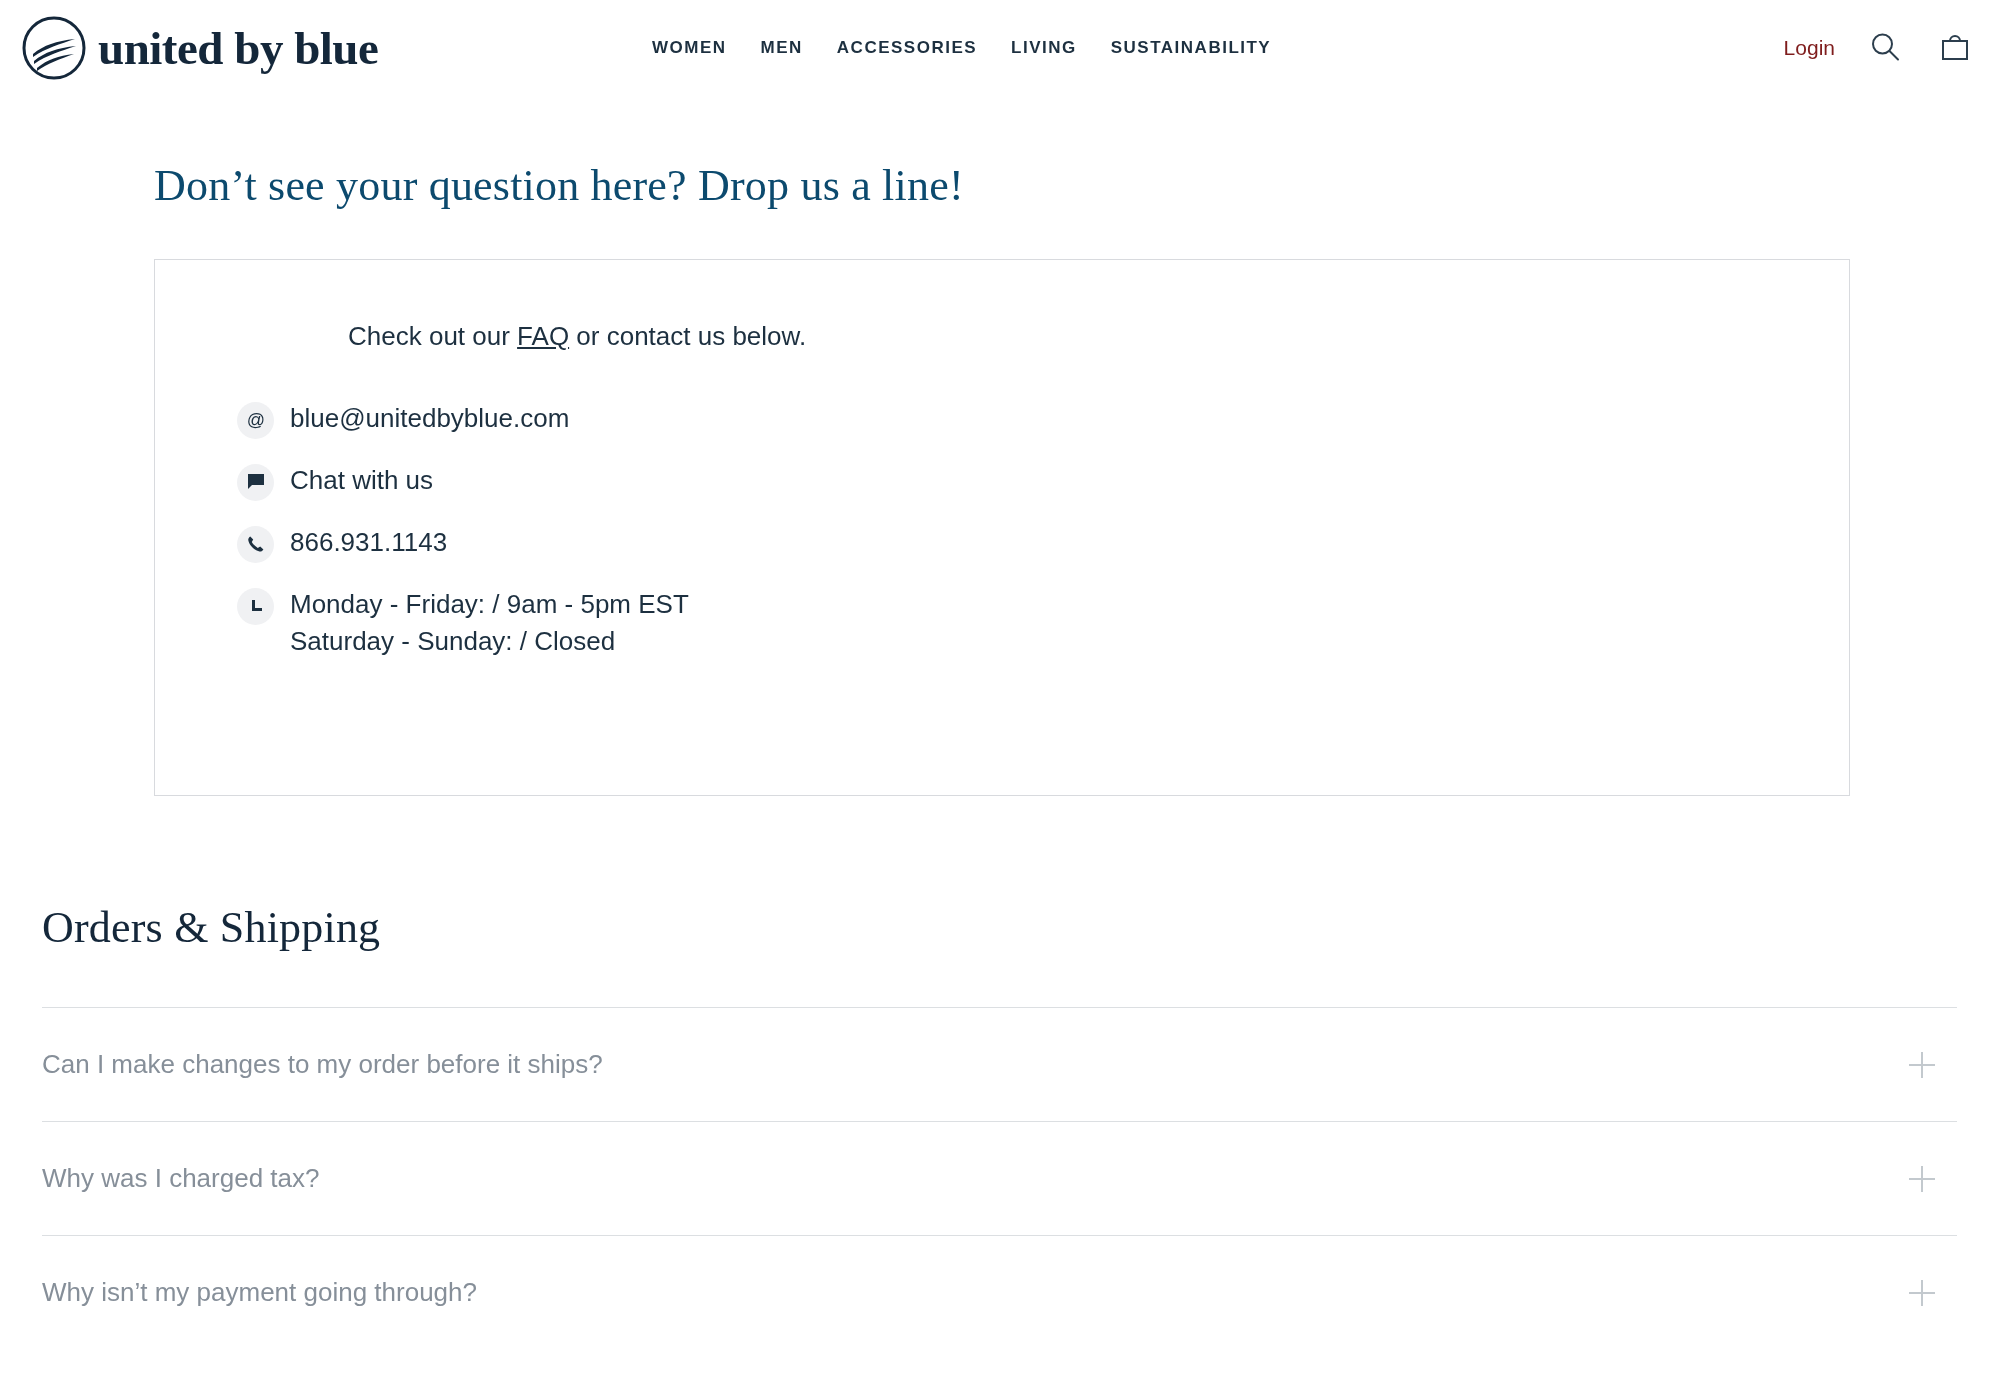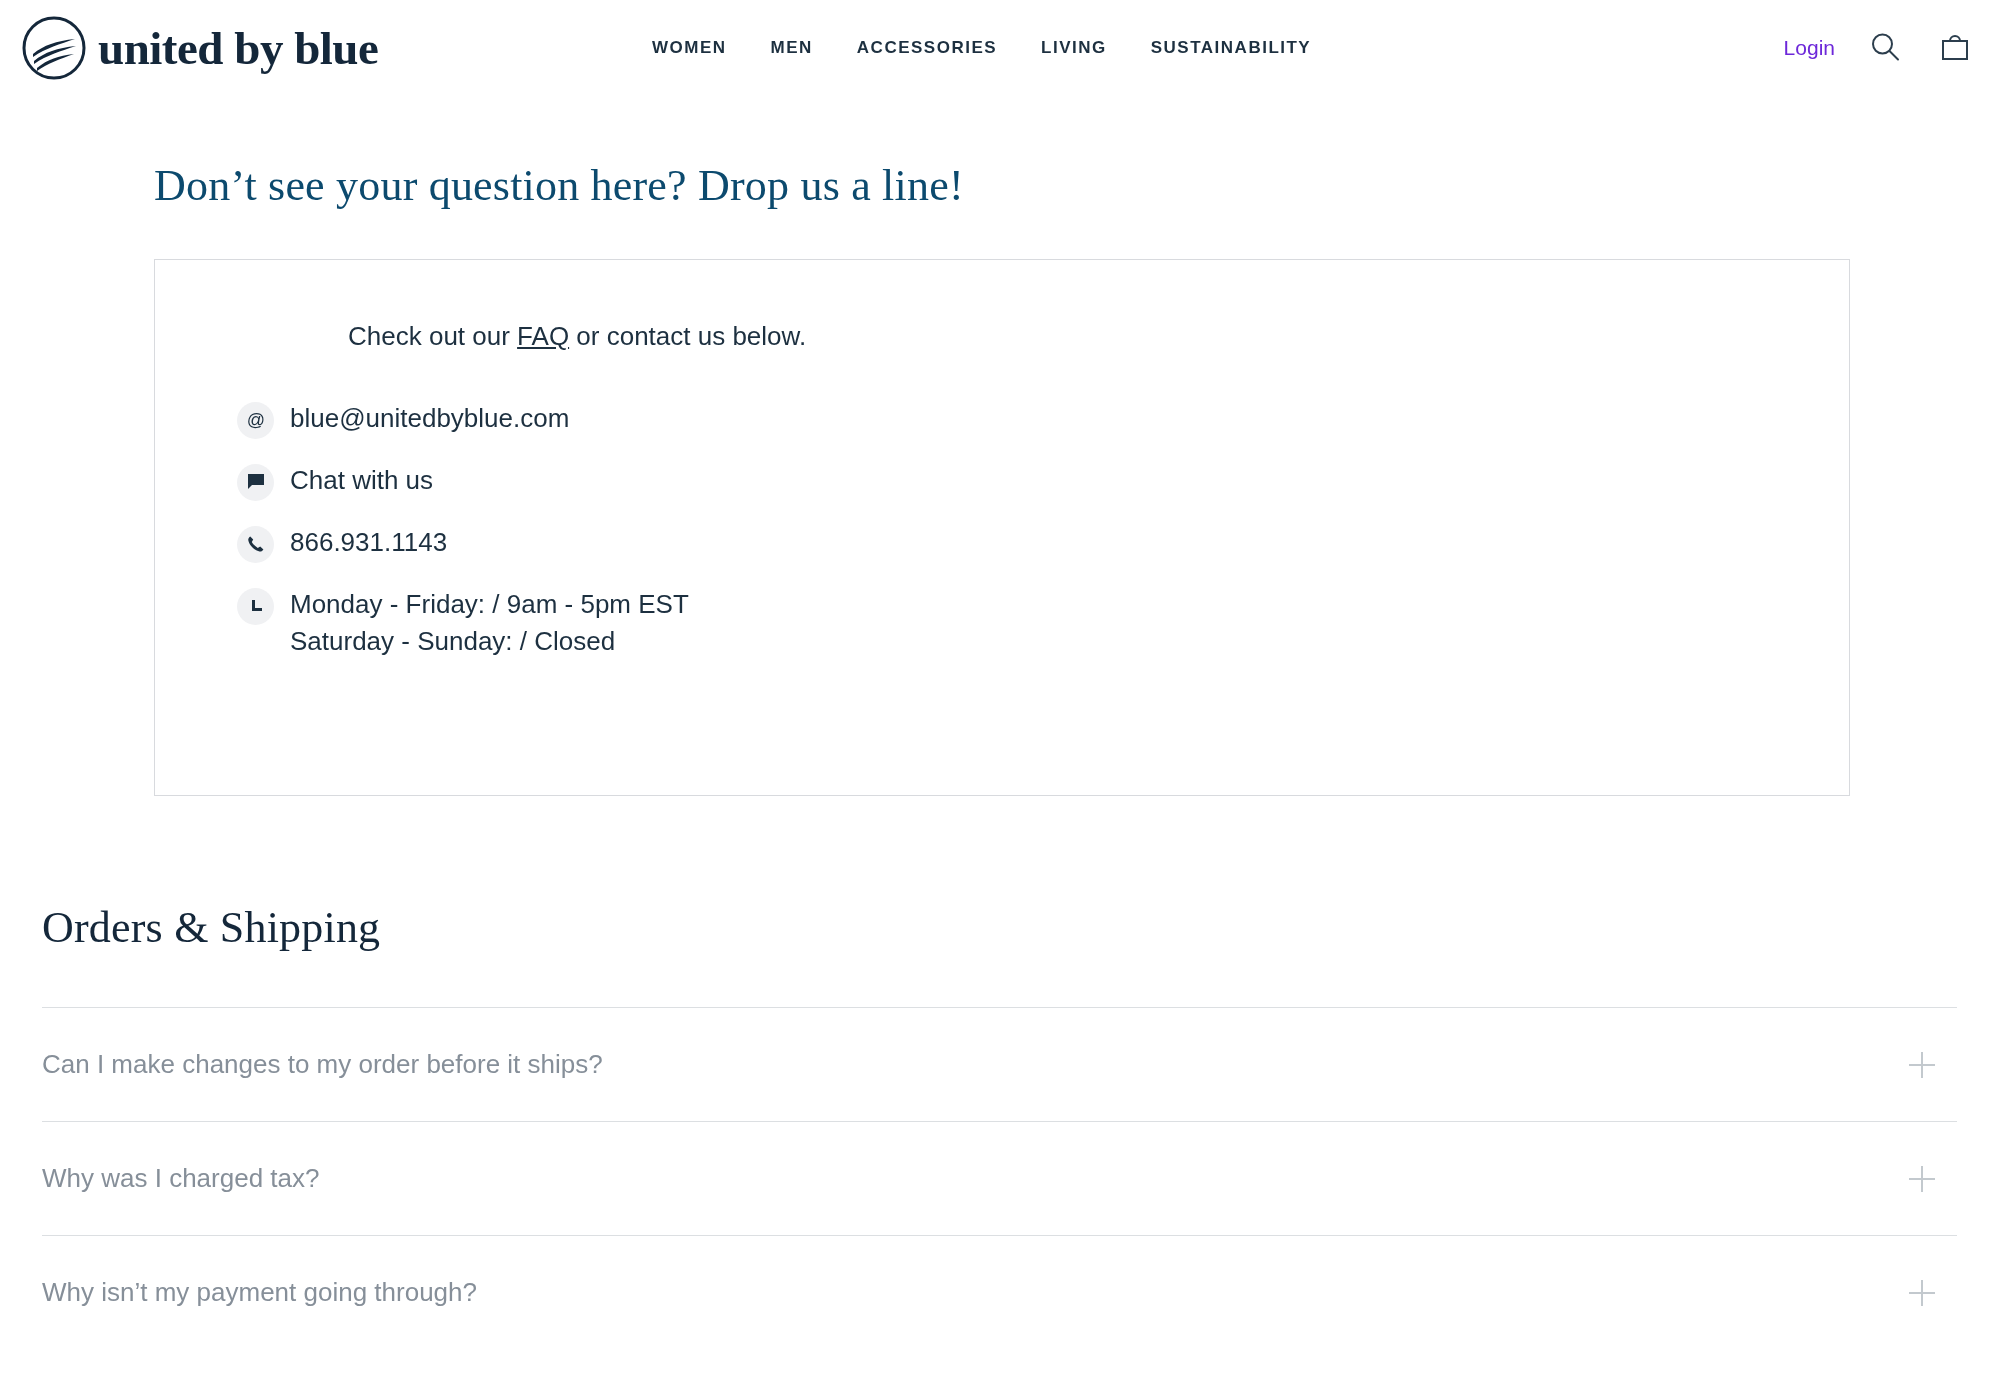--- a/index.html
+++ b/index.html
@@ -36,21 +36,21 @@
     line-height:1;
     white-space:nowrap;
   }
   .nav {
     position:absolute;
     left:652px;
     top:50%;
     transform:translateY(-50%);
     display:flex;
     align-items:center;
-    gap:44px;
+    gap:34px;
   }
   .nav-item {
     font-size:17px;
     font-weight:700;
     letter-spacing:1.5px;
     color:#1d3040;
     text-decoration:none;
     white-space:nowrap;
     cursor:pointer;
   }
@@ -58,21 +58,21 @@
     position:absolute;
     right:24px;
     top:50%;
     transform:translateY(-50%);
     display:flex;
     align-items:center;
     gap:30px;
   }
   .login-link {
     font-size:21px;
-    color:#6d28d9;
+    color:#7f1d1d;
     text-decoration:none;
     cursor:pointer;
   }
   .icon-btn {
     width:40px; height:40px;
     display:flex; align-items:center; justify-content:center;
     cursor:pointer;
     background:none; border:none; padding:0;
   }
 

